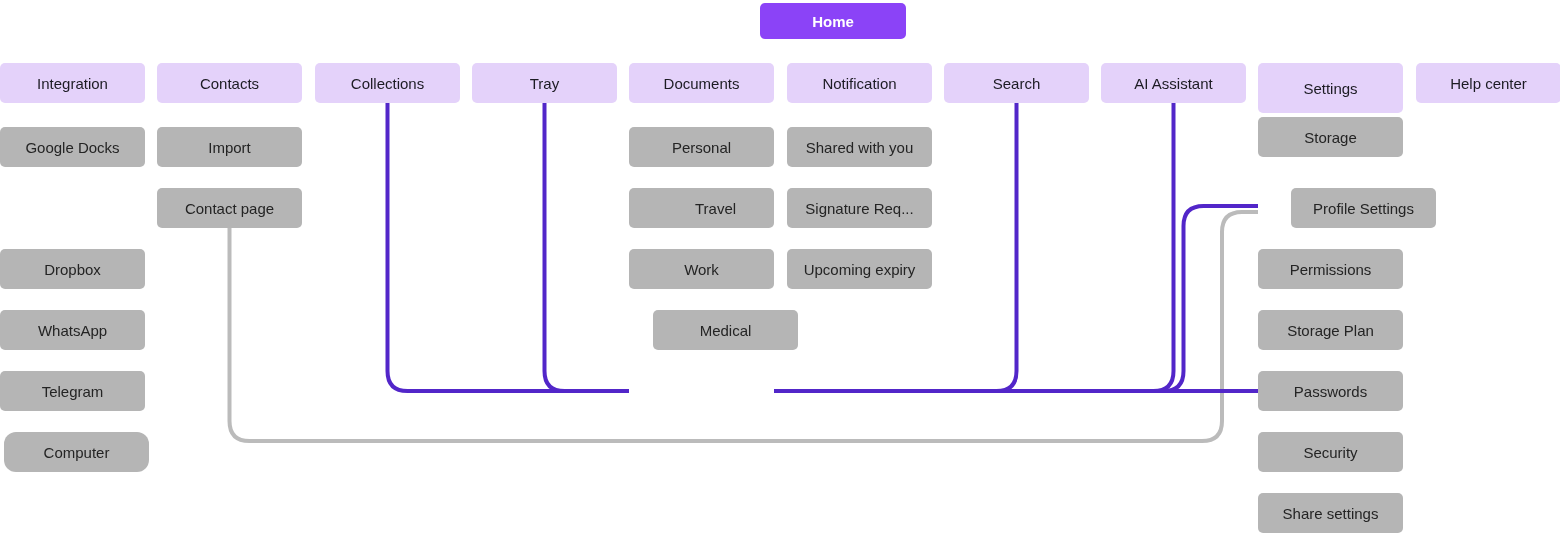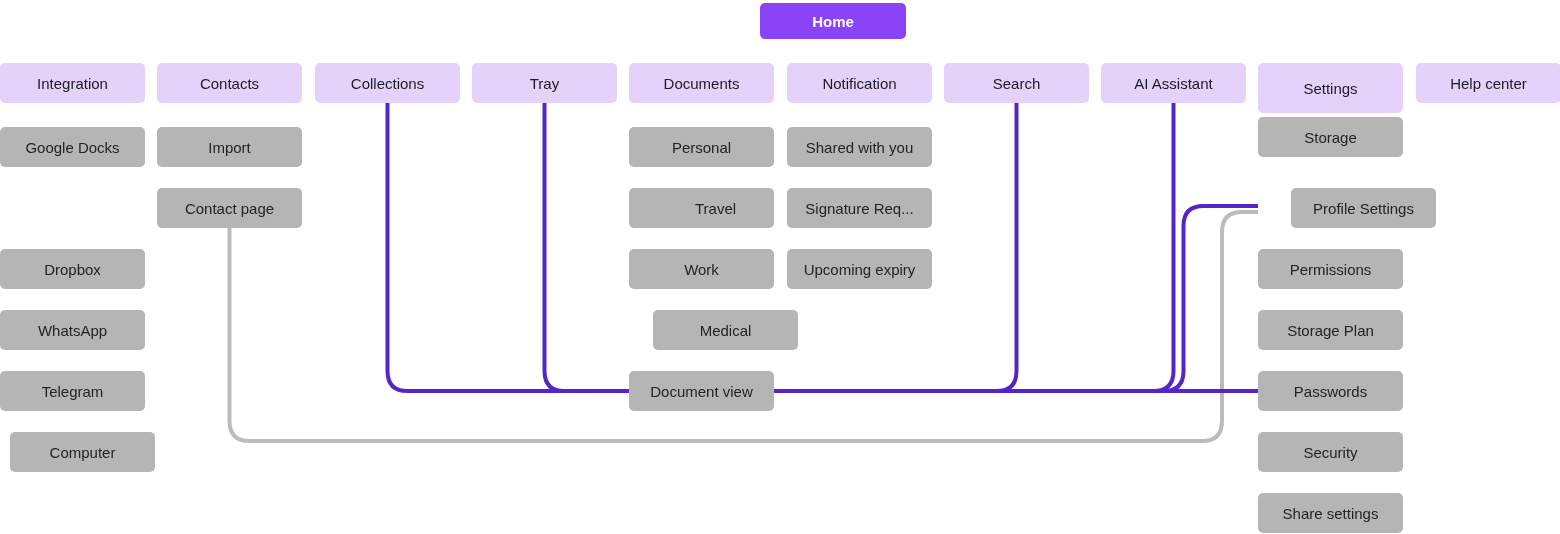--- a/index.html
+++ b/index.html
@@ -51,32 +51,31 @@
       <path d="M 1258 206 H 1203.5 Q 1183.5 206 1183.5 226 V 371 Q 1183.5 391 1163.5 391" stroke="#5226C9" stroke-width="4" fill="none"></path>
       <path d="M 774 391 H 1258" stroke="#5226C9" stroke-width="4" fill="none"></path>
     </svg>
   <div class="node home" id="home-node" style="left: 760px; top: 3px; width: 146px; height: 36px; font-weight: bold;">Home</div>
 
 <div class="node header" style="left: 0px; top: 63px; width: 145px; height: 40px;">Integration</div>
     <div class="node child" style="left: 0px; top: 127px; width: 145px; height: 40px;">Google Docks</div>
     <div class="node child" style="left: 0px; top: 249px; width: 145px; height: 40px;">Dropbox</div>
     <div class="node child" style="left: 0px; top: 310px; width: 145px; height: 40px;">WhatsApp</div>
     <div class="node child" style="left: 0px; top: 371px; width: 145px; height: 40px;">Telegram</div>
-    <div class="node child" style="left: 10px; top: 432px; width: 145px; height: 40px;">Computer</div>
+    <div class="node child" style="left: 4px; top: 432px; width: 145px; height: 40px; border-radius: 12px;">Computer</div>
     <div class="node header" style="left: 157px; top: 63px; width: 145px; height: 40px;">Contacts</div>
     <div class="node child" style="left: 157px; top: 127px; width: 145px; height: 40px;">Import</div>
     <div class="node child" style="left: 157px; top: 188px; width: 145px; height: 40px;">Contact page</div>
     <div class="node header" style="left: 315px; top: 63px; width: 145px; height: 40px;">Collections</div>
     <div class="node header" style="left: 472px; top: 63px; width: 145px; height: 40px;">Tray</div>
     <div class="node header" style="left: 629px; top: 63px; width: 145px; height: 40px;">Documents</div>
     <div class="node child" style="left: 629px; top: 127px; width: 145px; height: 40px;">Personal</div>
     <div class="node child" style="left: 629px; top: 188px; width: 145px; height: 40px; padding-left: 28px;">Travel</div>
     <div class="node child" style="left: 629px; top: 249px; width: 145px; height: 40px;">Work</div>
     <div class="node child" style="left: 629px; top: 310px; width: 145px; height: 40px; margin-left: 24px;">Medical</div>
-    <div class="node child" style="left: 629px; top: 371px; width: 145px; height: 40px;">Document view</div>
     <div class="node header" style="left: 787px; top: 63px; width: 145px; height: 40px;">Notification</div>
     <div class="node child" style="left: 787px; top: 127px; width: 145px; height: 40px;">Shared with you</div>
     <div class="node child" style="left: 787px; top: 188px; width: 145px; height: 40px;">Signature Req...</div>
     <div class="node child" style="left: 787px; top: 249px; width: 145px; height: 40px;">Upcoming expiry</div>
     <div class="node header" style="left: 944px; top: 63px; width: 145px; height: 40px;">Search</div>
     <div class="node header" style="left: 1101px; top: 63px; width: 145px; height: 40px;">AI Assistant</div>
     <div class="node header" style="left: 1258px; top: 63px; width: 145px; height: 50px;">Settings</div>
     <div class="node child" style="left: 1258px; top: 117px; width: 145px; height: 40px;">Storage</div>
     <div class="node child" style="left: 1291px; top: 188px; width: 145px; height: 40px;">Profile Settings</div>
     <div class="node child" style="left: 1258px; top: 249px; width: 145px; height: 40px;">Permissions</div>

